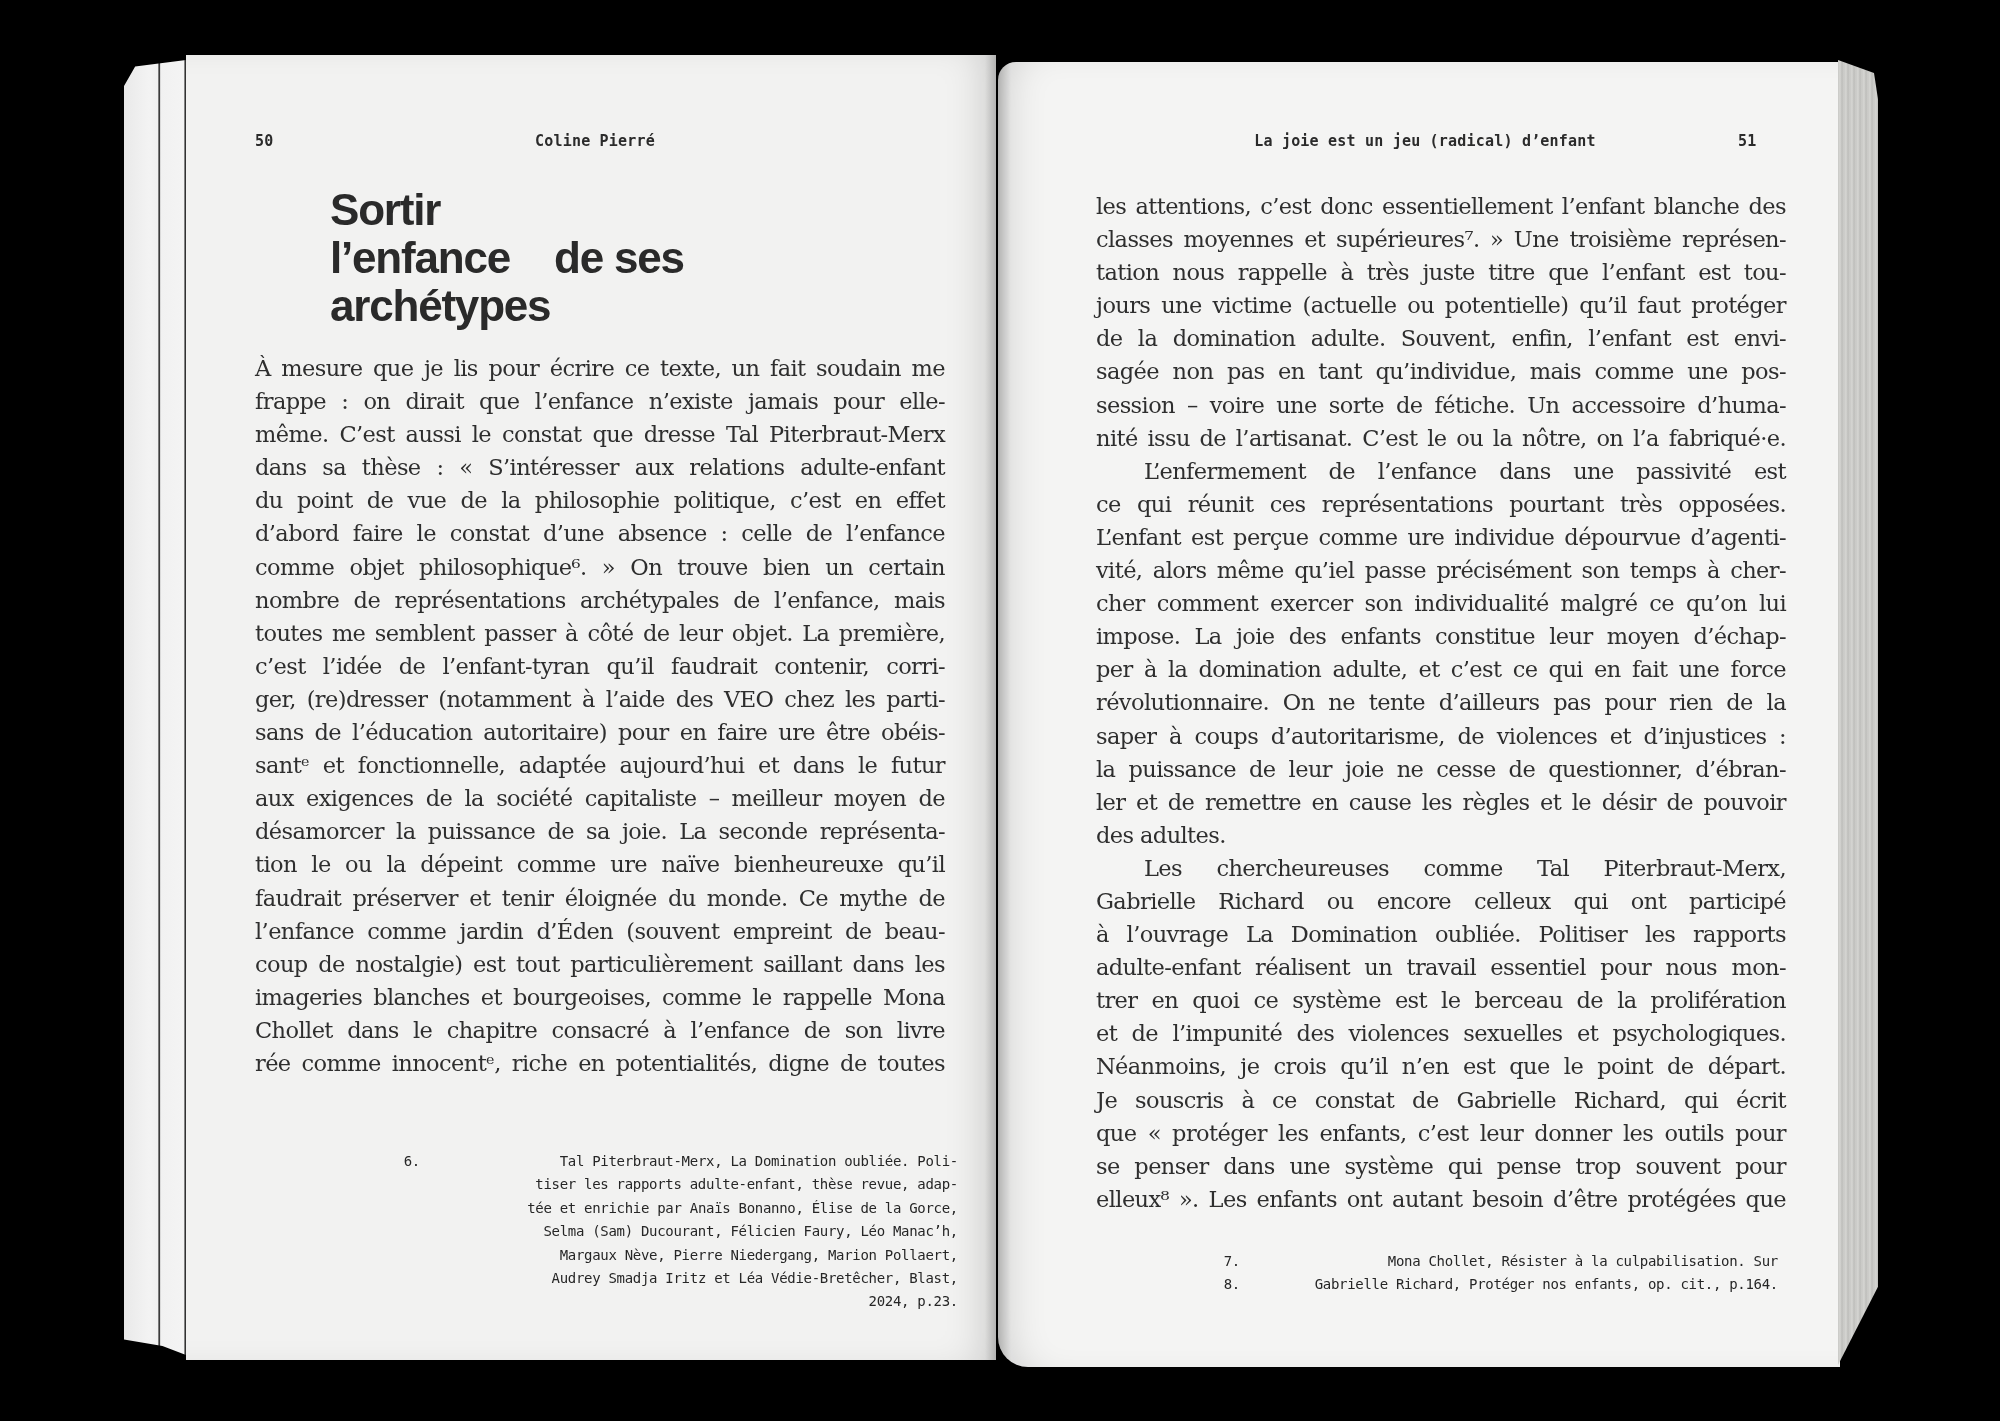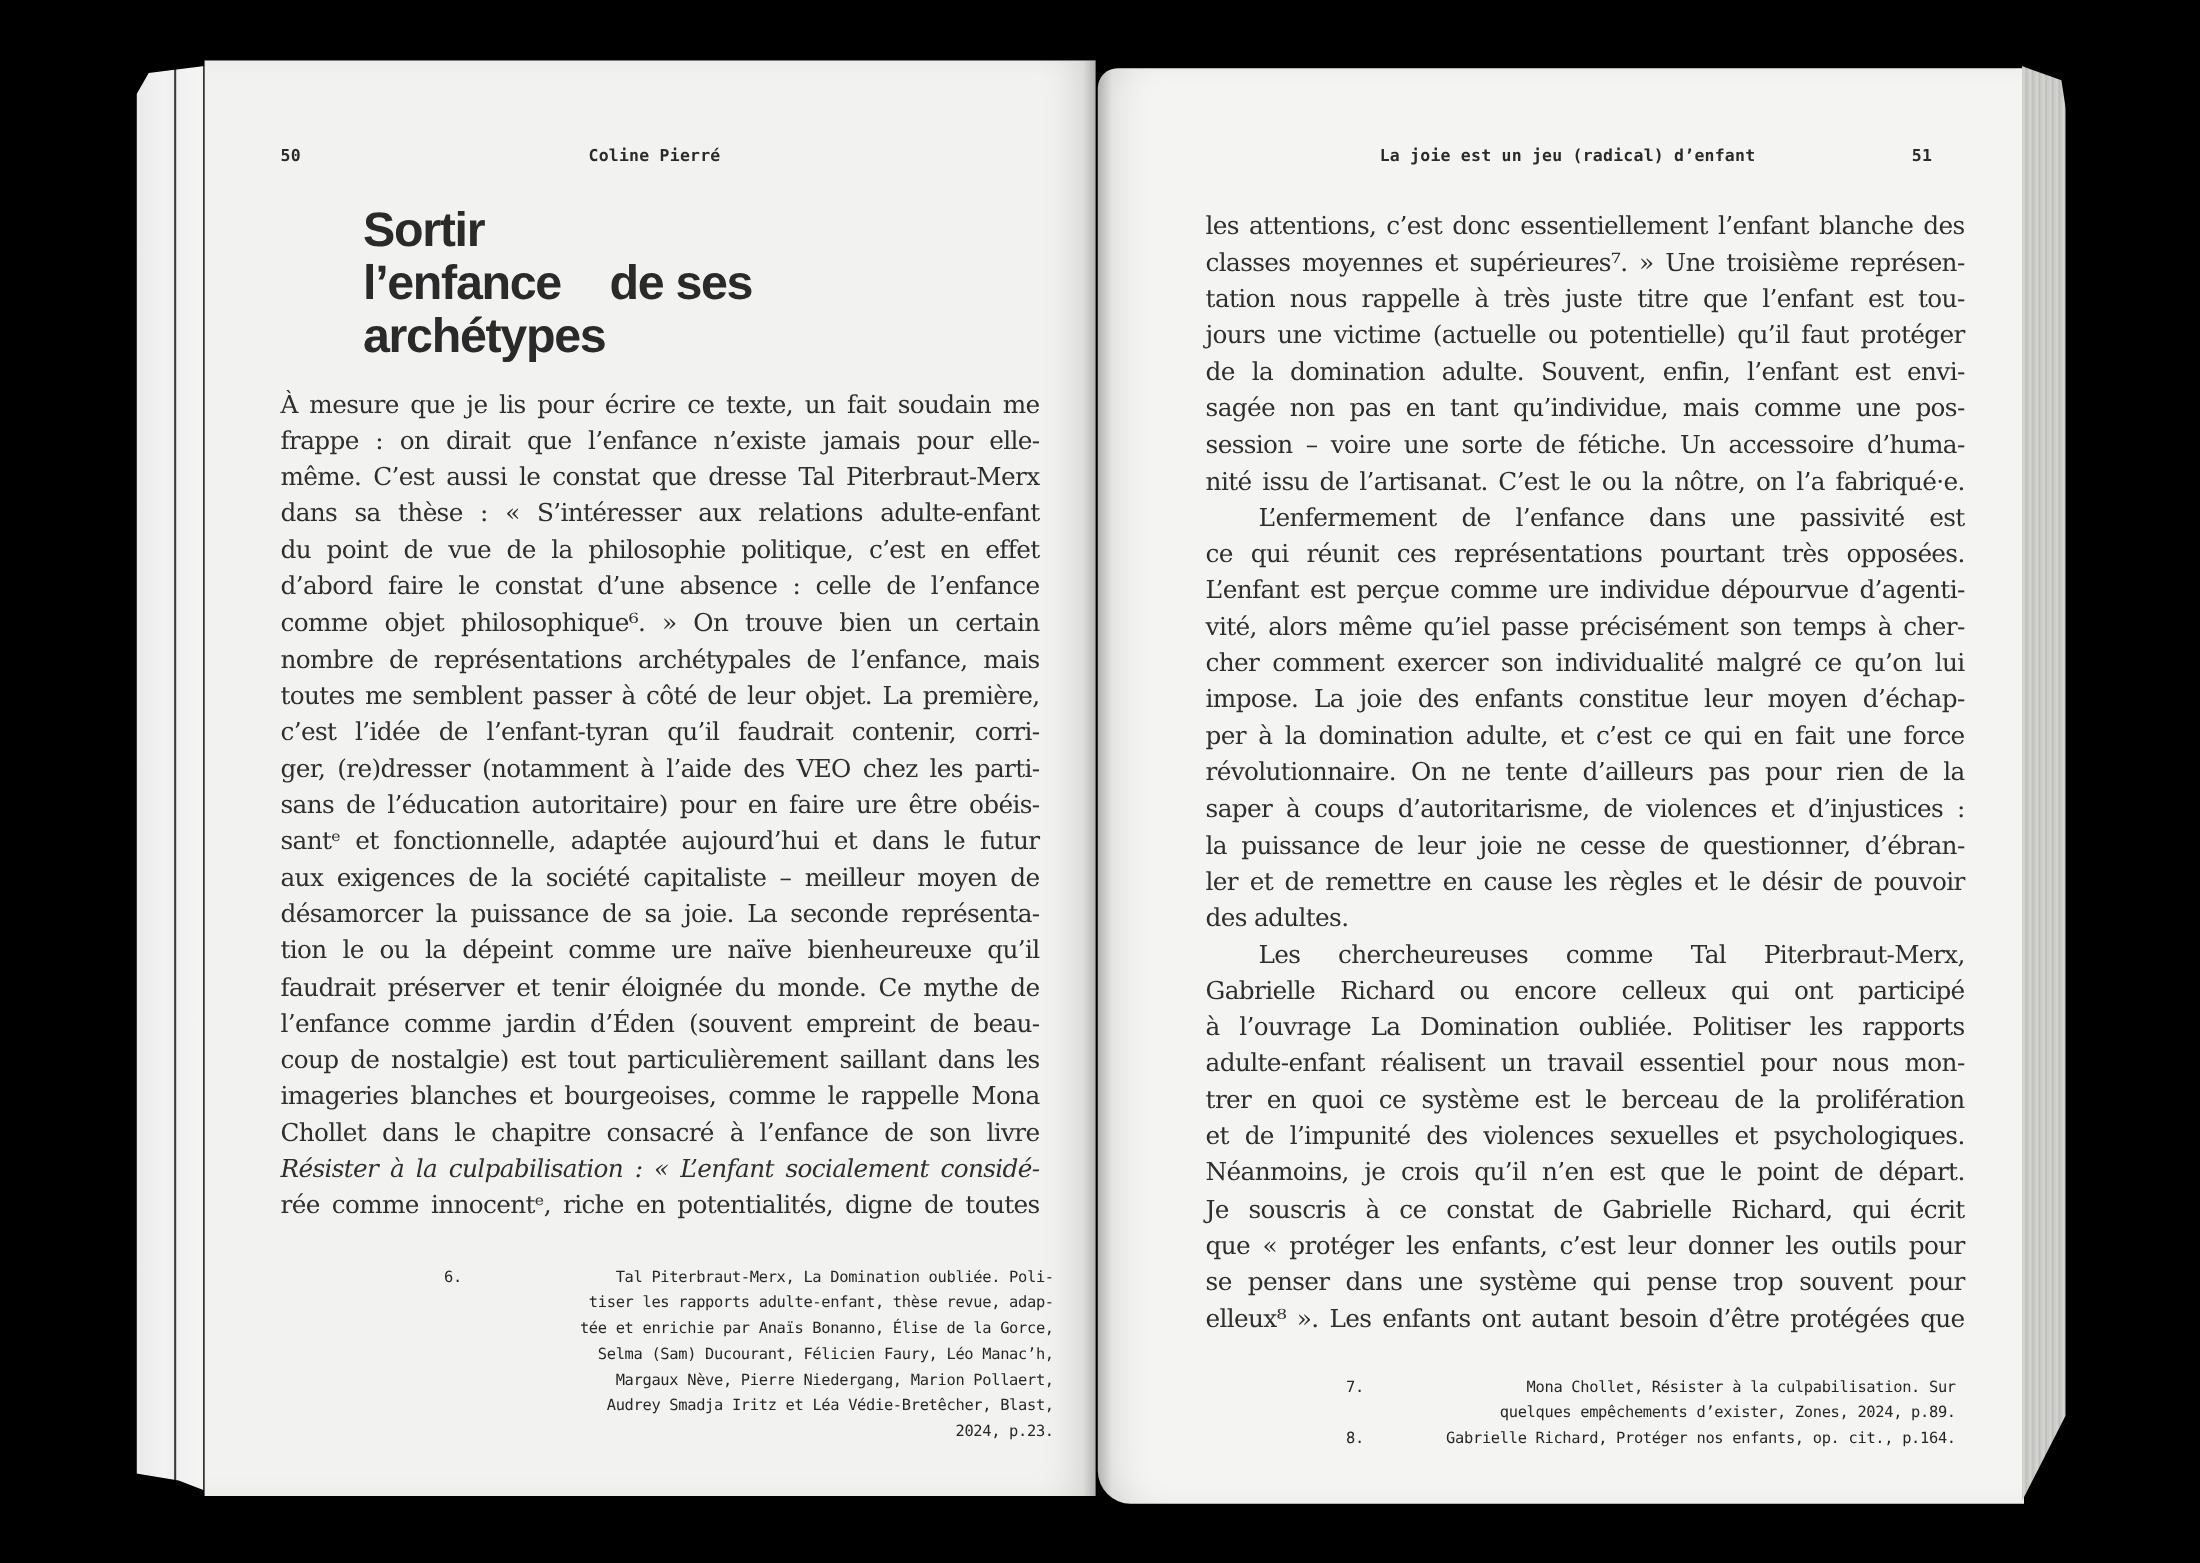--- a/index.html
+++ b/index.html
@@ -83,21 +83,20 @@
   <span class="line">sans de l’éducation autoritaire) pour en faire ure être obéis-</span>
   <span class="line">santᵉ et fonctionnelle, adaptée aujourd’hui et dans le futur</span>
   <span class="line">aux exigences de la société capitaliste – meilleur moyen de</span>
   <span class="line">désamorcer la puissance de sa joie. La seconde représenta-</span>
   <span class="line">tion le ou la dépeint comme ure naïve bienheureuxe qu’il</span>
   <span class="line">faudrait préserver et tenir éloignée du monde. Ce mythe de</span>
   <span class="line">l’enfance comme jardin d’Éden (souvent empreint de beau-</span>
   <span class="line">coup de nostalgie) est tout particulièrement saillant dans les</span>
   <span class="line">imageries blanches et bourgeoises, comme le rappelle Mona</span>
   <span class="line">Chollet dans le chapitre consacré à l’enfance de son livre</span>
-  <span class="line" style="font-style:italic;">Résister à la culpabilisation : « L’enfant socialement considé-</span>
   <span class="line">rée comme innocentᵉ, riche en potentialités, digne de toutes</span>
 </div>
 
 <div class="abs fn" style="left:368px; top:1150px; width:590px;">
   <div class="row">
     <span class="num">6.</span>
     <span class="txt">
       <span class="line">Tal Piterbraut-Merx, La Domination oubliée. Poli-</span>
       <span class="line">tiser les rapports adulte-enfant, thèse revue, adap-</span>
       <span class="line">tée et enrichie par Anaïs Bonanno, Élise de la Gorce,</span>
@@ -144,21 +143,20 @@
   <span class="line">que « protéger les enfants, c’est leur donner les outils pour</span>
   <span class="line">se penser dans une système qui pense trop souvent pour</span>
   <span class="line">elleux⁸ ». Les enfants ont autant besoin d’être protégées que</span>
 </div>
 
 <div class="abs fn" style="left:1188px; top:1250px; width:590px;">
   <div class="row">
     <span class="num">7.</span>
     <span class="txt">
       <span class="line">Mona Chollet, Résister à la culpabilisation. Sur</span>
-      <span class="line">quelques empêchements d’exister, Zones, 2024, p.89.</span>
     </span>
   </div>
   <div class="row">
     <span class="num">8.</span>
     <span class="txt">
       <span class="line">Gabrielle Richard, Protéger nos enfants, op. cit., p.164.</span>
     </span>
   </div>
 </div>
 

